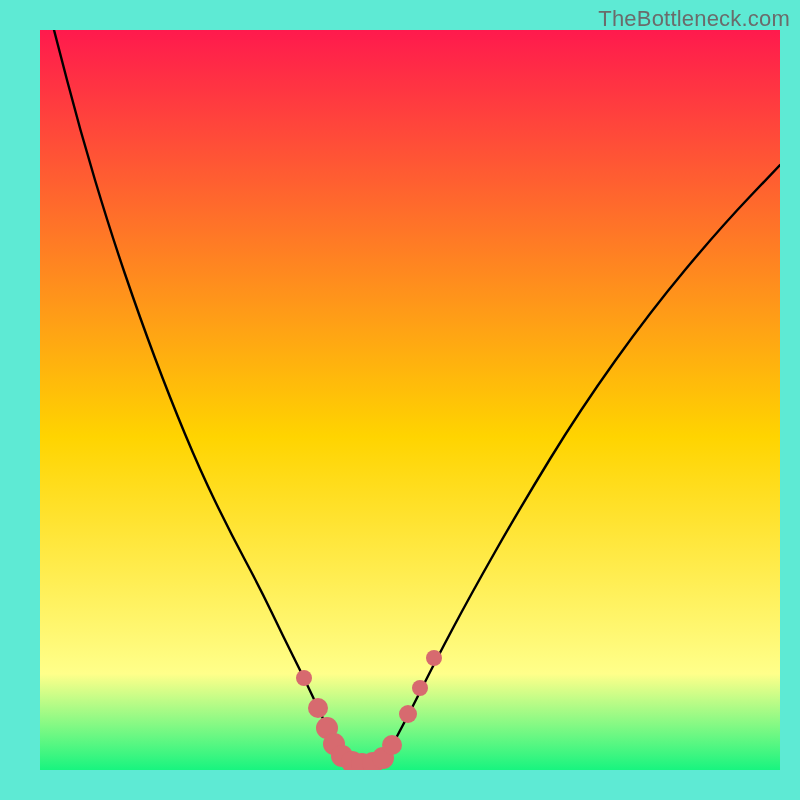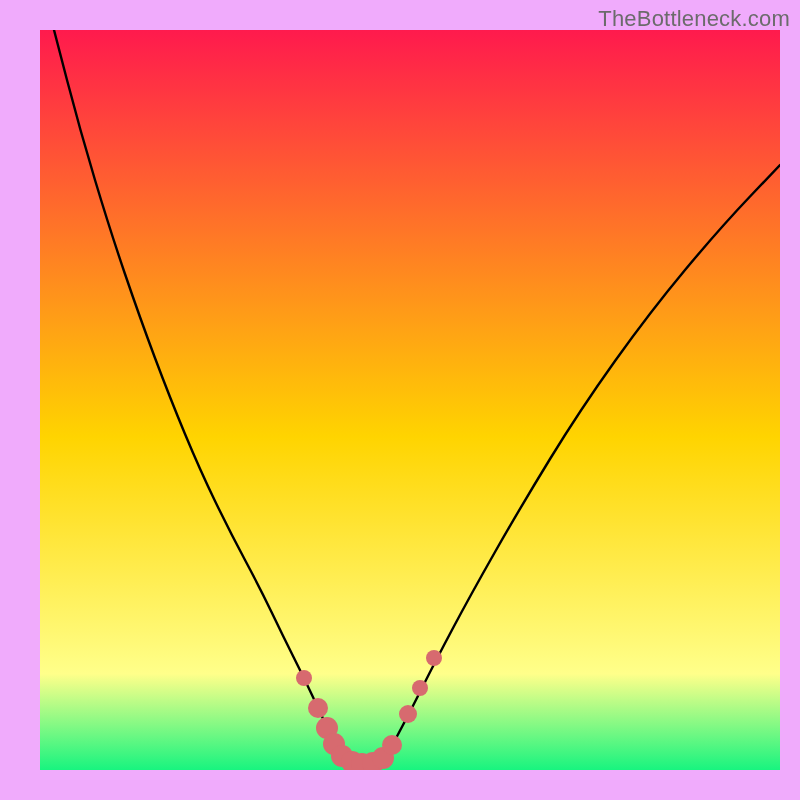--- a/index.html
+++ b/index.html
@@ -10,21 +10,21 @@
     background: #000;
     overflow: hidden;
     font-family: Arial, Helvetica, sans-serif;
   }
   .frame {
     position: absolute;
     left: 0;
     top: 0;
     width: 800px;
     height: 800px;
-    background: #f0abfc;
+    background: #5eead4;
   }
   .plot {
     position: absolute;
     left: 40px;
     top: 30px;
     width: 740px;
     height: 740px;
     overflow: hidden;
   }
   .watermark {

